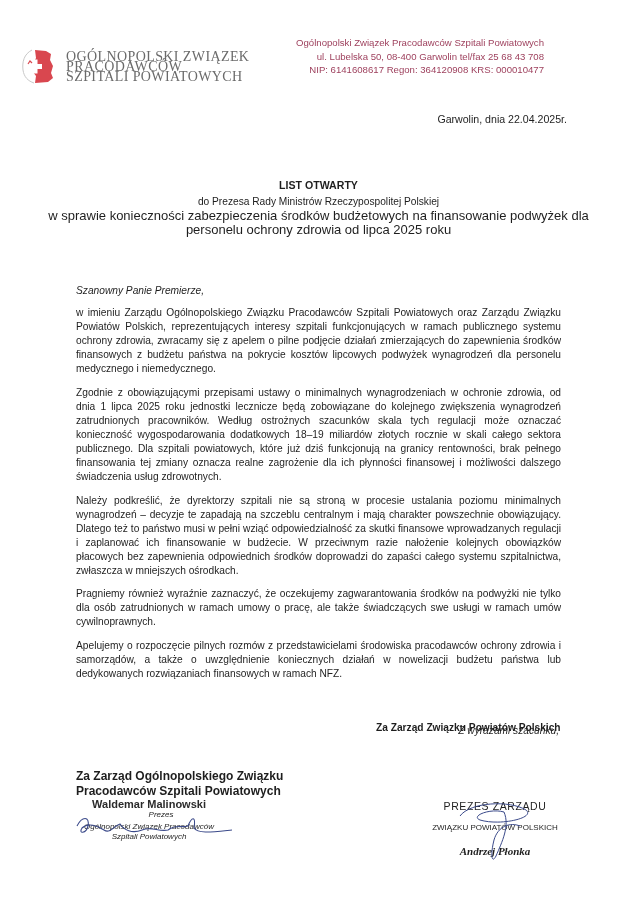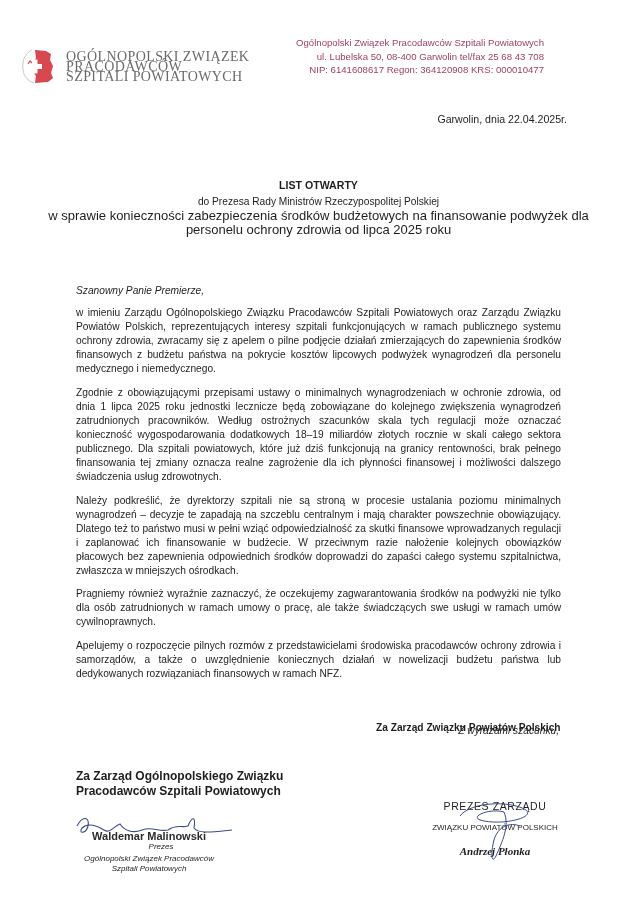--- a/index.html
+++ b/index.html
@@ -25,21 +25,21 @@
     
     .salutation { left: 76px; top: 285px; font-style: italic; font-size: 10.2px; }
     .body-text { left: 76px; width: 485px; top: 306px; font-size: 10.2px; line-height: 14.1px; }
     .body-text p { margin: 0 0 9.2px 0; text-align: justify; }
     .closing { right: 78px; top: 725px; font-style: italic; font-size: 10.2px; }
 
     
     .sig-left-head { left: 76px; top: 752px; font-weight: bold; font-size: 12px; line-height: 15px; margin-top: 17px; }
     .sig-right-head { left: 376px; top: 722px; font-weight: bold; font-size: 10.2px; }
 
-    .stamp-left { left: 74px; top: 798px; width: 150px; text-align: center; margin-top: 32px; }
+    .stamp-left { left: 74px; top: 798px; width: 150px; text-align: center; }
     .stamp-left .name { font-weight: bold; font-size: 11px; color: #2b2b2b; }
     .stamp-left .role { font-style: italic; font-size: 8px; margin-top: 0px; padding-left: 24px; }
     .stamp-left .org { font-style: italic; font-size: 8px; line-height: 10px; margin-top: 3px; }
 
     .stamp-right { left: 420px; top: 800px; width: 150px; text-align: center; }
     .stamp-right .line1 { font-size: 10.5px; letter-spacing: 0.6px; }
     .stamp-right .line2 { font-size: 8px; margin-top: 11px; }
     .stamp-right .name { font-family: "Liberation Serif", serif; font-weight: bold; font-style: italic;
       font-size: 11px; margin-top: 13px; }
 

